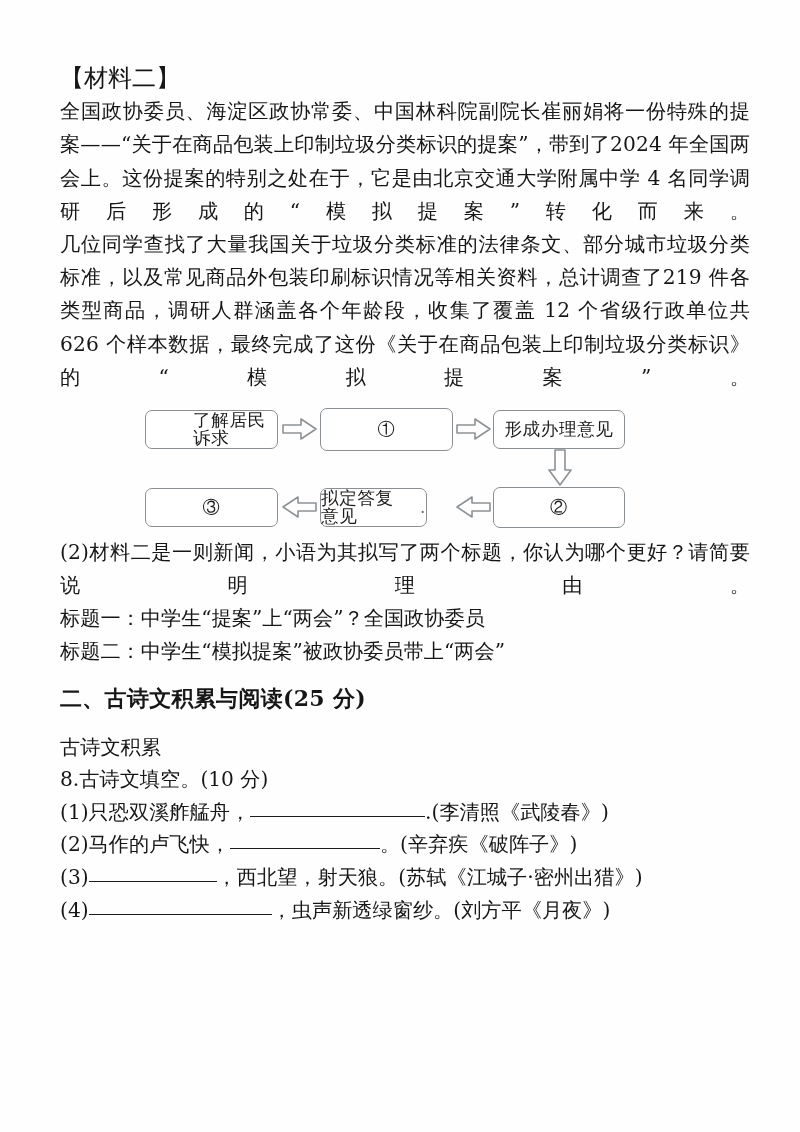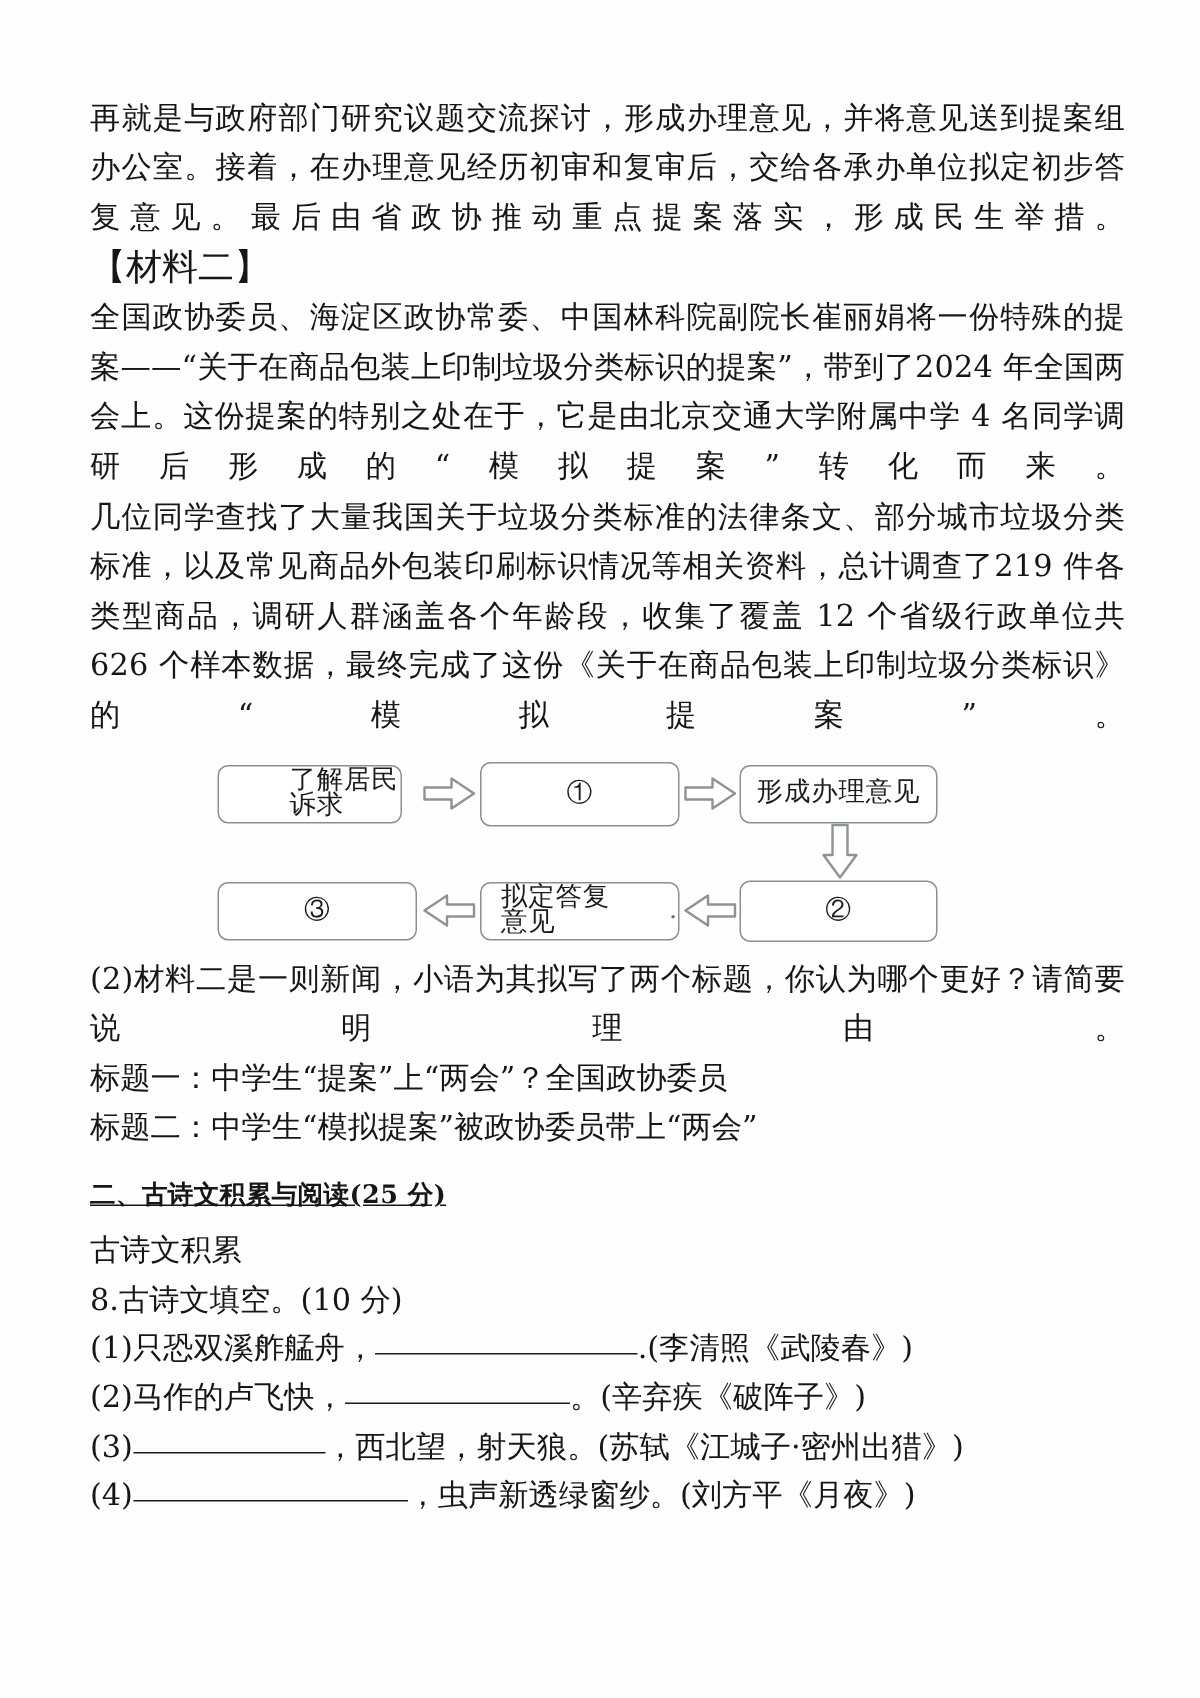--- a/index.html
+++ b/index.html
@@ -80,26 +80,25 @@
   }
 
   
   .arrow {
     position: absolute;
   }
   .arrow svg { display: block; }
 
   
   .sec-heading {
-    font-size: 17px;
+    font-size: 22px;
     line-height: 33px;
     font-weight: bold;
-    margin: 14px 0 3px 0;
+    margin: 14px 0 16px 0;
     letter-spacing: 0.3px;
-    text-decoration: underline;
   }
   .sub-line {
     font-size: 20.2px;
     line-height: 32.6px;
     margin: 0;
   }
   .q-line {
     font-size: 20.2px;
     line-height: 32.6px;
     margin: 0;
@@ -115,33 +114,32 @@
   .b-mid   { width: 150px; }
   .b-long  { width: 175px; }
   .b-xlong { width: 183px; }
 </style>
 </head>
 <body>
 
 <div class="page">
   <div class="content">
 
-    <p class="para justify-full">再就是与政府部门研究议题交流探讨，形成办理意见，并将意见送到提案组办公室。接着，在办理意见经历初审和复审后，交给各承办单位拟定初步答复意见。最后由省政协推动重点提案落实，形成民生举措。</p>
 
     <p class="tag-line">【材料二】</p>
 
     <p class="para justify-full">全国政协委员、海淀区政协常委、中国林科院副院长崔丽娟将一份特殊的提案——“关于在商品包装上印制垃圾分类标识的提案”，带到了2024 年全国两会上。这份提案的特别之处在于，它是由北京交通大学附属中学 4 名同学调研后形成的“模拟提案”转化而来。</p>
 
     <p class="para justify-full">几位同学查找了大量我国关于垃圾分类标准的法律条文、部分城市垃圾分类标准，以及常见商品外包装印刷标识情况等相关资料，总计调查了219 件各类型商品，调研人群涵盖各个年龄段，收集了覆盖 12 个省级行政单位共 626 个样本数据，最终完成了这份《关于在商品包装上印制垃圾分类标识》的“模拟提案”。</p>
 
 
 
     <div class="flow">
 
-      <div class="fbox" style="left:85px; top:4px; width:123px; height:39px;padding-left:47px;">
+      <div class="fbox" style="left:85px; top:4px; width:133px; height:39px;padding-left:47px;">
         <span>了解居民诉求</span>
       </div>
 
       <div class="fbox" style="left:260px; top:2px; width:133px; height:43px;">
         <span class="circnum">①</span>
       </div>
 
       <div class="fbox" style="left:433px; top:4px; width:132px; height:39px;">
         <span>形成办理意见</span>
       </div>
@@ -161,21 +159,21 @@
       <div class="arrow" style="left:487px; top:43px;">
         <svg width="26" height="38" viewBox="0 0 26 38">
           <polygon points="8,1 18,1 18,21 24,21 13,36 2,21 8,21" fill="#ffffff" stroke="#8d9296" stroke-width="1.6" stroke-linejoin="round"></polygon>
         </svg>
       </div>
 
       <div class="fbox" style="left:433px; top:81px; width:132px; height:41px;">
         <span class="circnum">②</span>
       </div>
 
-      <div class="fbox" style="left:260px; top:82px; width:133px; height:39px;padding-left:13px;">
+      <div class="fbox" style="left:260px; top:82px; width:107px; height:39px;">
         <span>拟定答复意见</span>
         <span class="faintdot">.</span>
       </div>
 
       <div class="fbox" style="left:85px; top:82px; width:133px; height:39px;">
         <span class="circnum">③</span>
       </div>
 
       <div class="arrow" style="left:396px; top:89px;">
         <svg width="36" height="24" viewBox="0 0 36 24">

